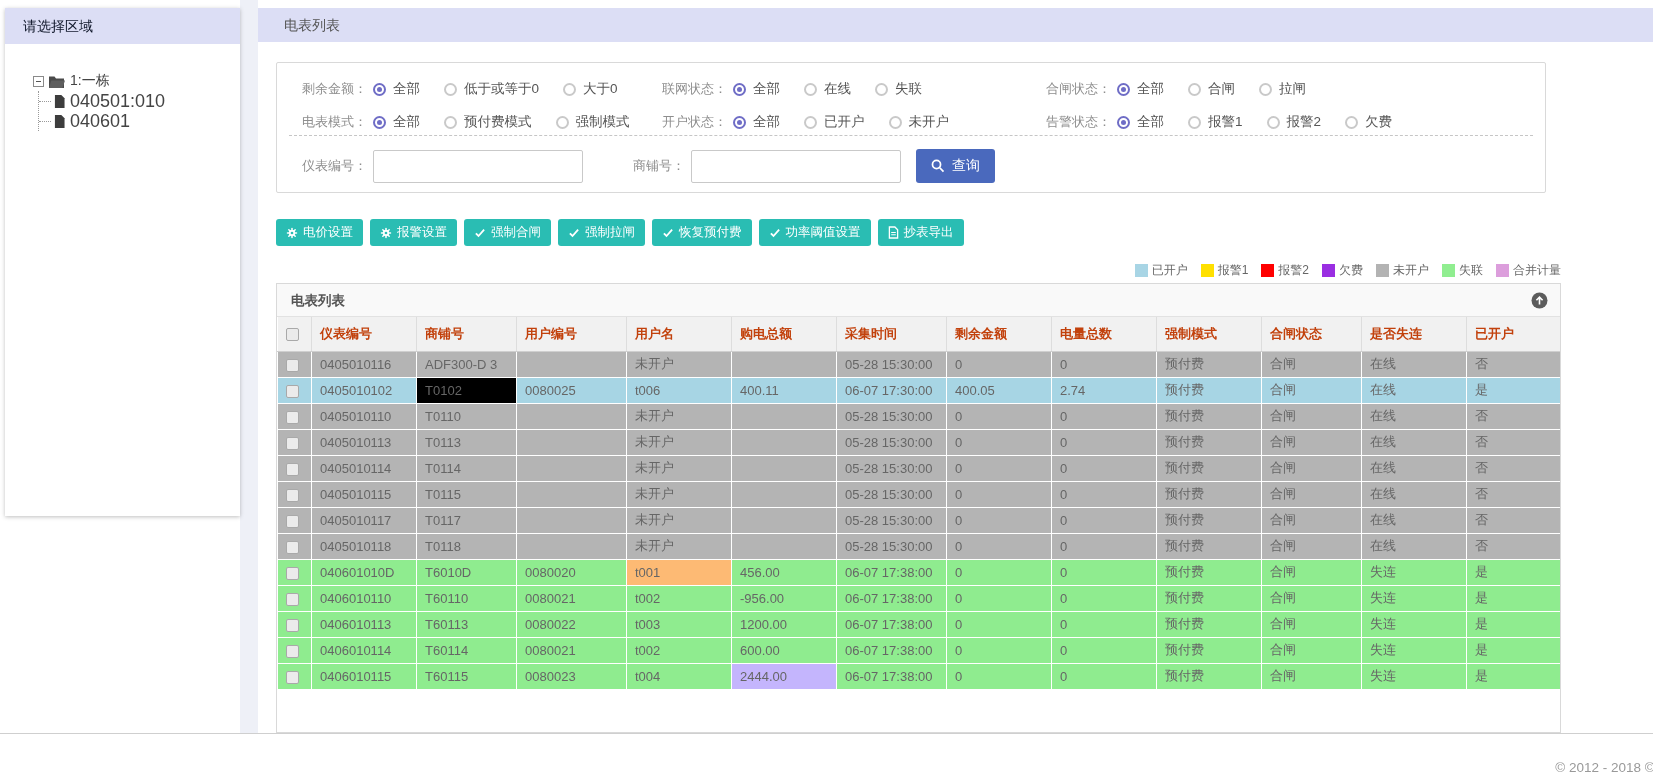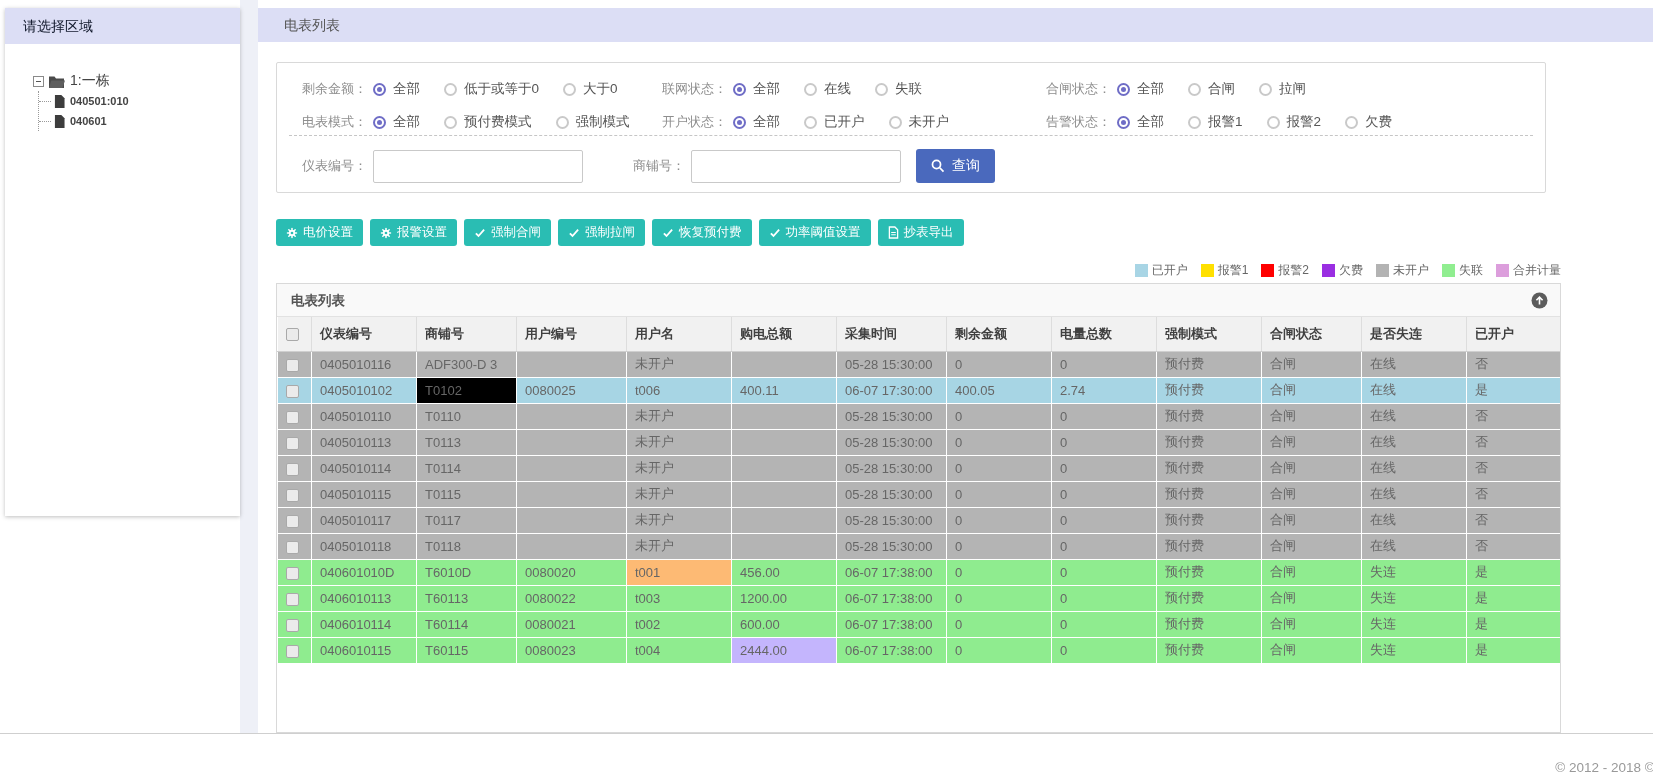--- a/index.html
+++ b/index.html
@@ -13,21 +13,21 @@
   
   #sidebar { position:absolute; left:5px; top:8px; width:235px; height:508px; background:#fff;
     box-shadow:0 1px 4px rgba(0,0,0,.25); }
   #sidebar .hd { height:36px; background:#dcdef5; color:#0f172a; font-size:14px; line-height:36px; padding-left:18px; }
   .tree { padding:28px 0 0 28px; }
   .tree-root { display:flex; align-items:center; gap:5px; font-size:14px; color:#444; cursor:default; }
   .minus-box { width:11px; height:11px; border:1px solid #8a8a8a; background:#fff; position:relative; flex:0 0 auto; }
   .minus-box::after { content:''; position:absolute; left:2px; right:2px; top:4px; border-top:1px solid #555; }
   .tree-kids { list-style:none; margin:1px 0 0 5px; border-left:1px dotted #9a9a9a; }
   .tree-kids li { position:relative; display:flex; align-items:center; gap:5px; height:20px;
-    padding-left:15px; font-size:11px; color:#444; cursor:pointer;font-weight:bold; }
+    padding-left:15px; font-size:18px; color:#444; cursor:pointer; }
   .tree-kids li::before { content:''; position:absolute; left:0; top:10px; width:12px; border-top:1px dotted #9a9a9a; }
 
   
   #main-band { position:absolute; left:258px; top:8px; width:1395px; height:34px; background:#dcdef5; }
   #main-band .t { padding-left:26px; line-height:34px; font-size:14px; color:#555; }
 
   
   #filter-box { position:absolute; left:276px; top:62px; width:1270px; height:131px;
     border:1px solid #d9d9d9; border-radius:2px; background:#fff; }
   .f-row { position:absolute; left:0; right:0; height:26px; }
@@ -60,21 +60,21 @@
   #legend .sw { width:13px; height:13px; display:inline-block; }
 
   
   #table-panel { position:absolute; left:276px; top:283px; width:1285px; height:450px;
     border:1px solid #d9d9d9; background:#fff; overflow:hidden; }
   #table-panel .phd { height:33px; background:#f9f9f9; border-bottom:1px solid #e2e2e2; position:relative; }
   #table-panel .phd .t { padding-left:14px; line-height:33px; font-size:13.5px; font-weight:bold; color:#555; }
   #collapse-ico { position:absolute; right:12px; top:8px; width:17px; height:17px; cursor:pointer; }
 
   table { border-collapse:collapse; table-layout:fixed; width:1283px; }
-  th { height:34px; background:#f1f1f1; color:#404040; font-size:13px; font-weight:bold; text-align:left;
+  th { height:34px; background:#f1f1f1; color:#c2410c; font-size:13px; font-weight:bold; text-align:left;
     padding:0 8px; border-right:1px solid #ddd; border-bottom:1px solid #cfcfcf; overflow:hidden; white-space:nowrap; }
   td { height:26px; font-size:13px; color:#666; padding:0 8px; border:1px solid #fff;
     overflow:hidden; white-space:nowrap; }
   .cb { width:13px; height:13px; background:#ebebeb; border:1px solid #a9a9a9; border-radius:2px;
     display:inline-block; vertical-align:middle; cursor:pointer; }
 
   
   #footer { position:absolute; top:733px; left:0; width:1653px; height:51px; background:#fff;
     border-top:1px solid #cfcfcf; }
   #footer .copy { position:absolute; right:-22px; top:26px; font-size:13.5px; color:#999; white-space:nowrap; }
@@ -521,20 +521,35 @@
             <td style="background: rgb(143, 236, 143);">06-07 17:38:00</td>
             <td style="background: rgb(143, 236, 143);">0</td>
             <td style="background: rgb(143, 236, 143);">0</td>
             <td style="background: rgb(143, 236, 143);">预付费</td>
             <td style="background: rgb(143, 236, 143);">合闸</td>
             <td style="background: rgb(143, 236, 143);">失连</td>
             <td style="background: rgb(143, 236, 143);">是</td>
           </tr>
           <tr>
             <td style="background: rgb(143, 236, 143);"><span class="cb"></span></td>
+            <td style="background: rgb(143, 236, 143);">0406010110</td>
+            <td style="background: rgb(143, 236, 143);">T60110</td>
+            <td style="background: rgb(143, 236, 143);">0080021</td>
+            <td style="background: rgb(143, 236, 143);">t002</td>
+            <td style="background: rgb(143, 236, 143);">-956.00</td>
+            <td style="background: rgb(143, 236, 143);">06-07 17:38:00</td>
+            <td style="background: rgb(143, 236, 143);">0</td>
+            <td style="background: rgb(143, 236, 143);">0</td>
+            <td style="background: rgb(143, 236, 143);">预付费</td>
+            <td style="background: rgb(143, 236, 143);">合闸</td>
+            <td style="background: rgb(143, 236, 143);">失连</td>
+            <td style="background: rgb(143, 236, 143);">是</td>
+          </tr>
+          <tr>
+            <td style="background: rgb(143, 236, 143);"><span class="cb"></span></td>
             <td style="background: rgb(143, 236, 143);">0406010113</td>
             <td style="background: rgb(143, 236, 143);">T60113</td>
             <td style="background: rgb(143, 236, 143);">0080022</td>
             <td style="background: rgb(143, 236, 143);">t003</td>
             <td style="background: rgb(143, 236, 143);">1200.00</td>
             <td style="background: rgb(143, 236, 143);">06-07 17:38:00</td>
             <td style="background: rgb(143, 236, 143);">0</td>
             <td style="background: rgb(143, 236, 143);">0</td>
             <td style="background: rgb(143, 236, 143);">预付费</td>
             <td style="background: rgb(143, 236, 143);">合闸</td>

